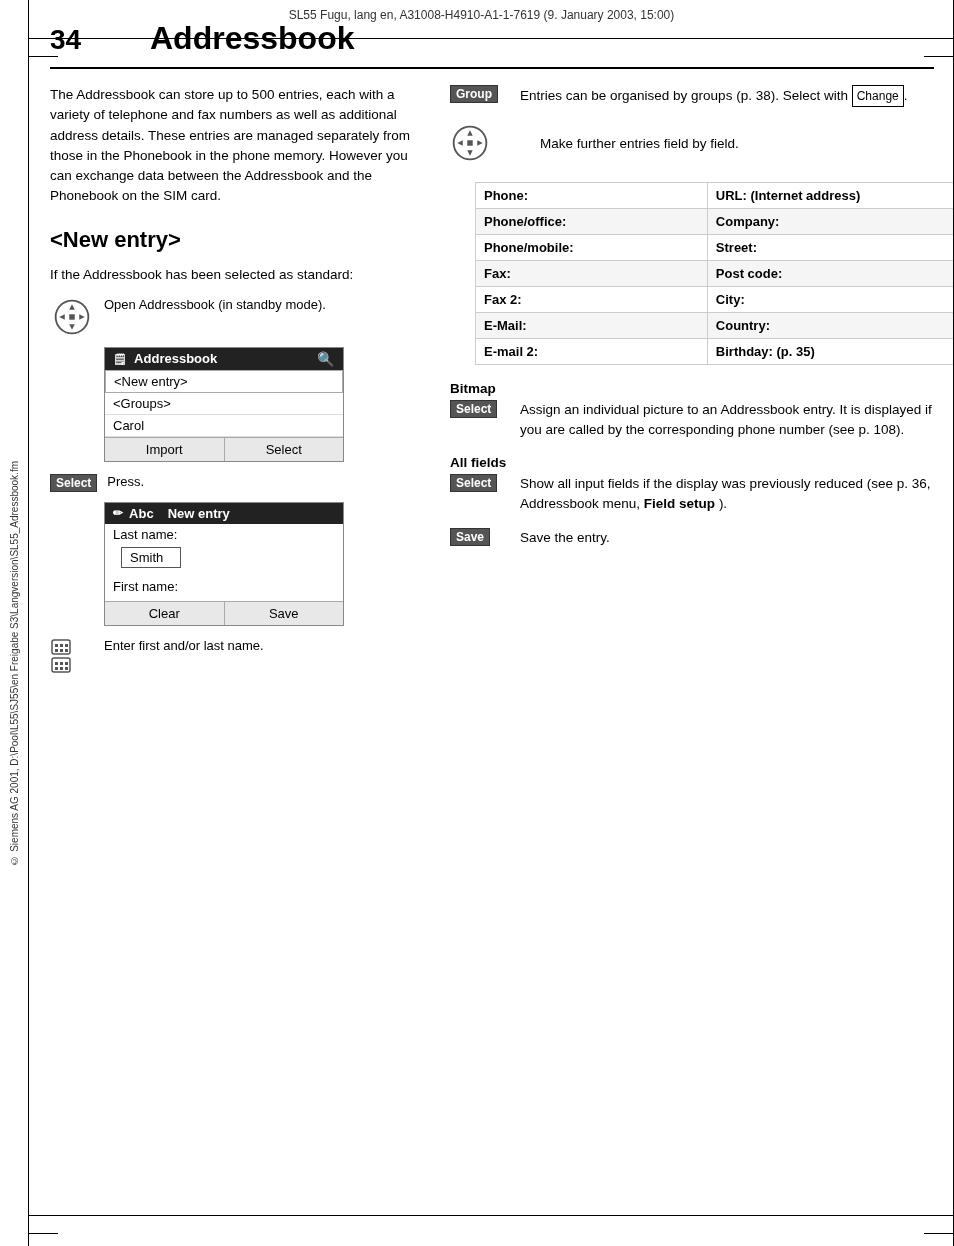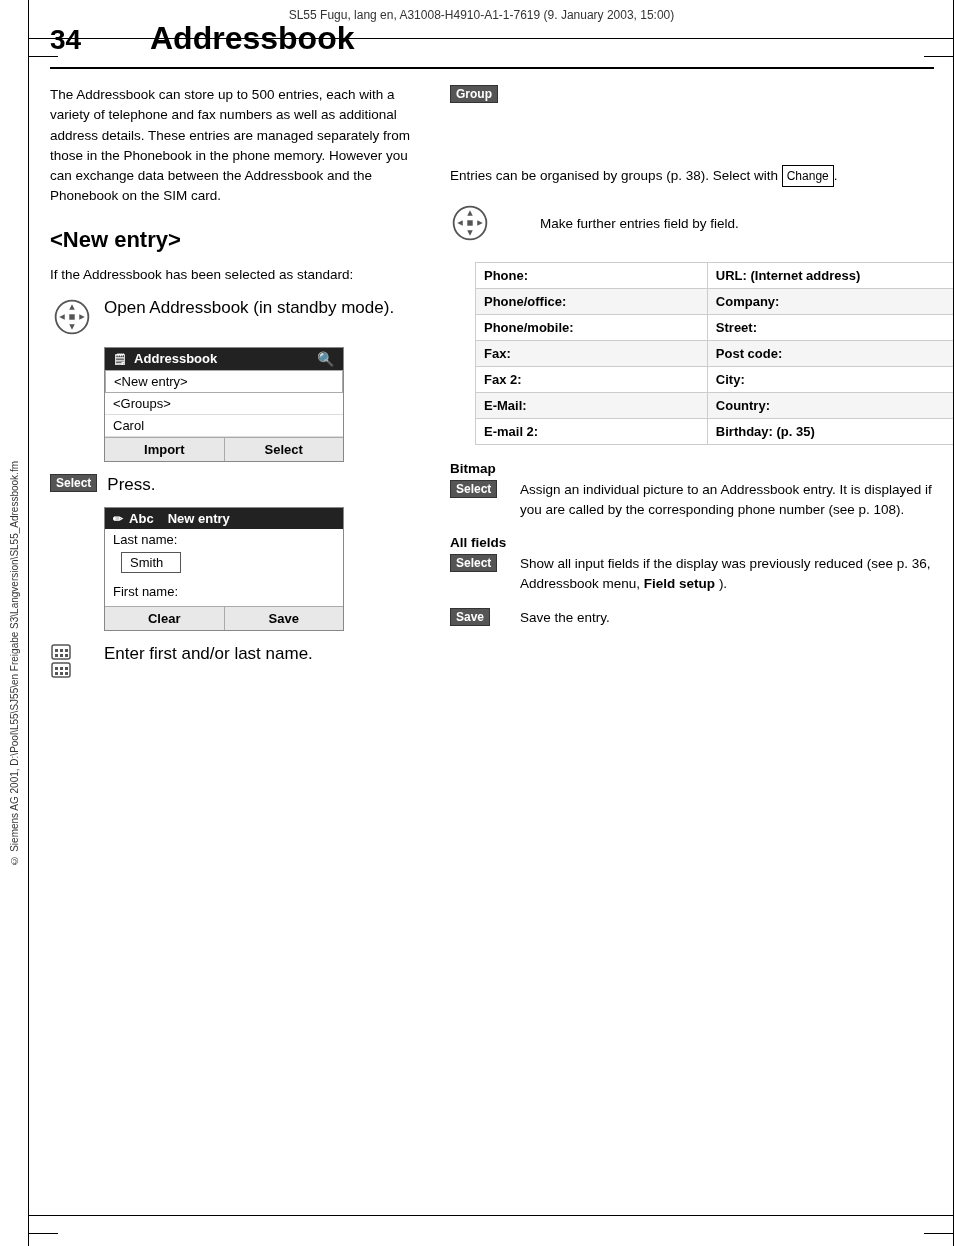--- a/index.html
+++ b/index.html
@@ -119,21 +119,21 @@
     }
     .step-icon {
       flex: 0 0 44px;
       display: flex;
       align-items: center;
       justify-content: center;
       margin-top: 2px;
     }
     .step-text {
       flex: 1;
-      font-size: 17px;
+      font-size: 13px;
       line-height: 1.5;
     }
 
     
     .nav-icon {
       width: 40px;
       height: 40px;
     }
 
     
@@ -168,21 +168,21 @@
     }
     .phone-screen-buttons {
       display: flex;
       border-top: 1px solid #aaa;
     }
     .phone-btn {
       flex: 1;
       text-align: center;
       padding: 4px 0;
       font-size: 13px;
-      font-weight: bold;
+      font-weight: normal;
       border-right: 1px solid #aaa;
       background: #e8e8e8;
     }
     .phone-btn:last-child { border-right: none; }
 
     
     .new-entry-screen {
       border: 1.5px solid #888;
       background: #fff;
       width: 240px;
@@ -264,23 +264,21 @@
       border: 1px solid #000;
       font-size: 12px;
       padding: 1px 4px;
       background: #fff;
     }
 
     
     .right-group-row {
       display: flex;
       align-items: flex-start;
-      gap: 10px;
       margin-bottom: 16px;
-      flex-direction: column;
     }
     .right-label-col {
       flex: 0 0 70px;
     }
     .right-text-col {
       flex: 1;
       font-size: 13.5px;
       line-height: 1.5;
     }
 

